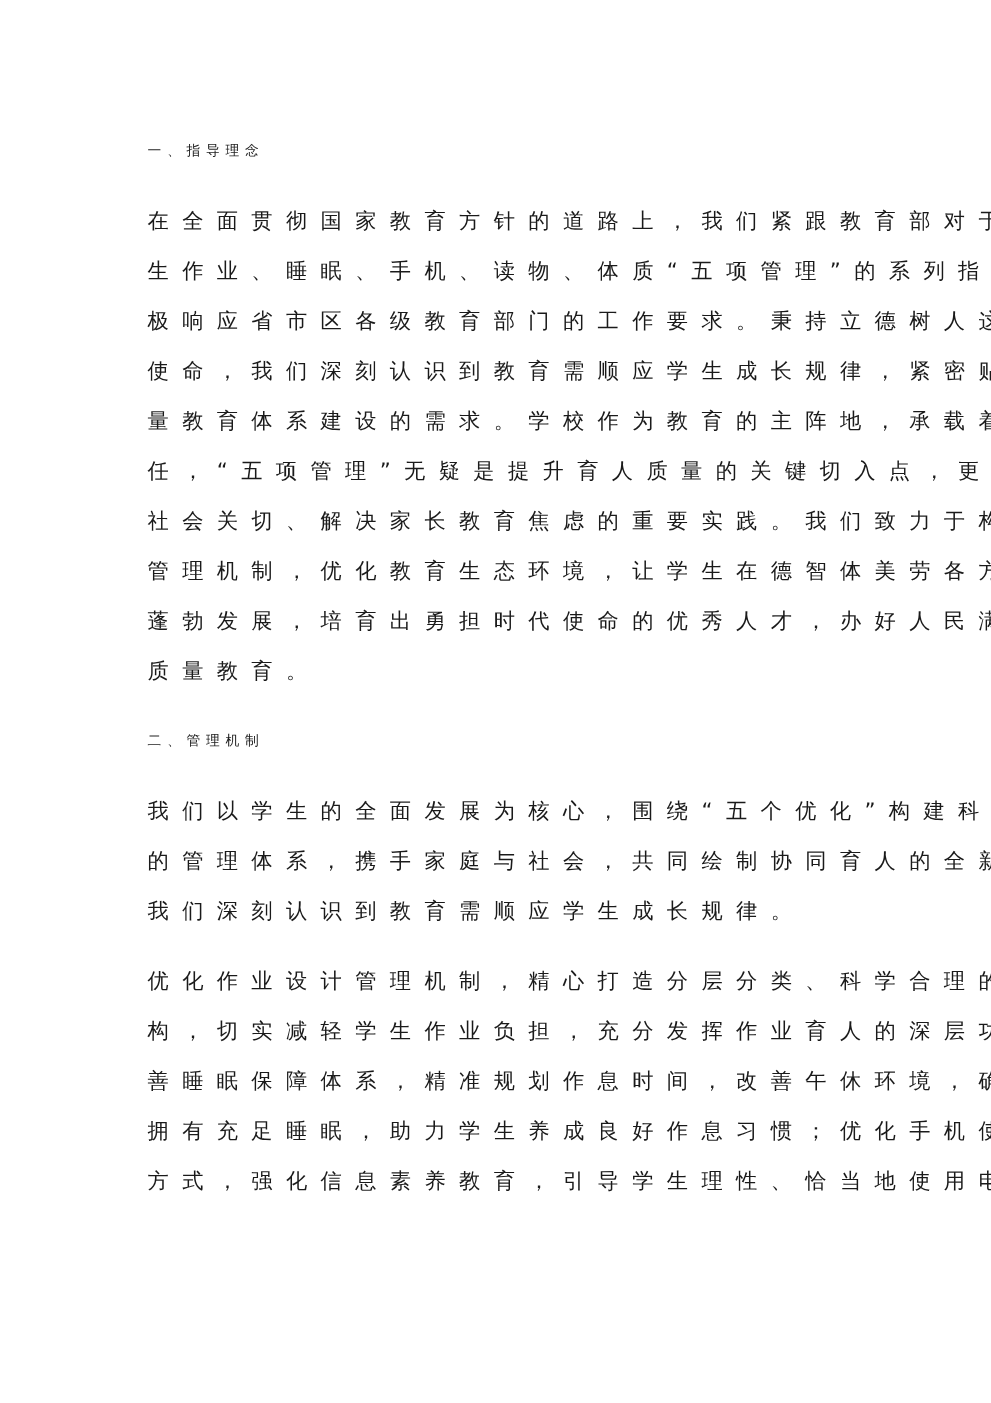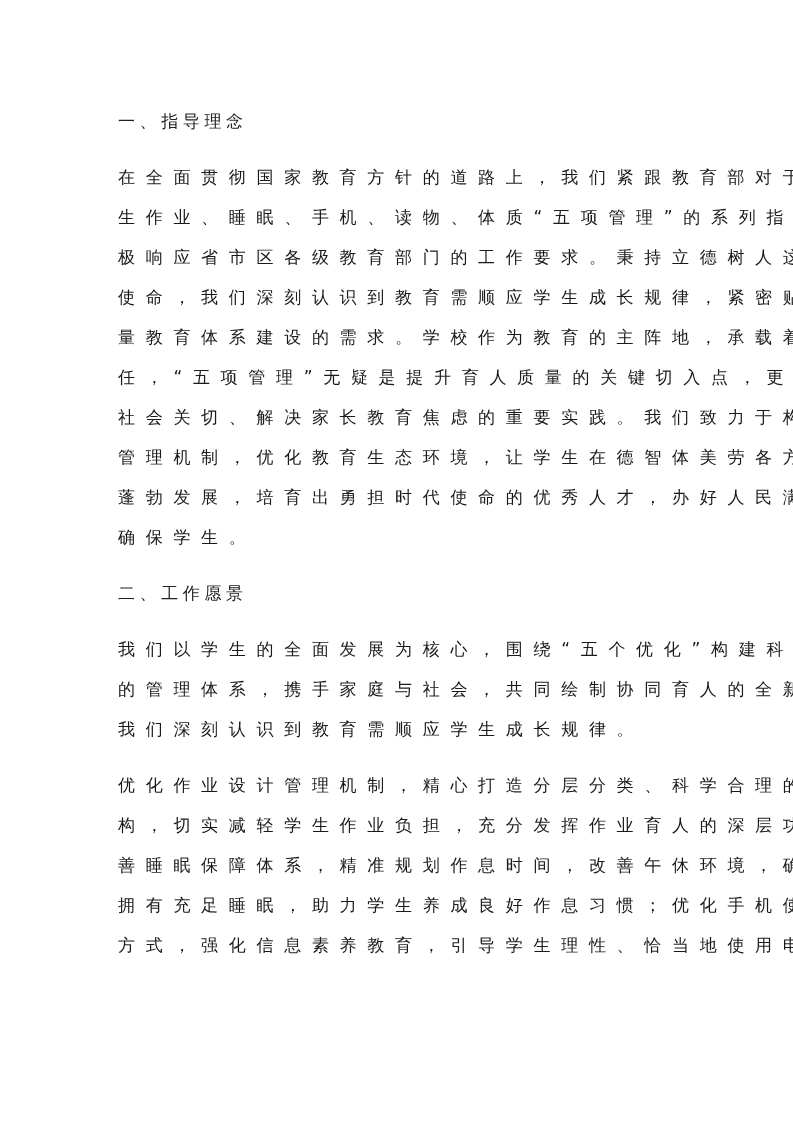--- a/index.html
+++ b/index.html
@@ -15,21 +15,21 @@
       font-family: "DejaVu Sans", sans-serif;
       color: #1a1a1a;
     }
     .page {
       position: absolute;
       left: 118px;
       top: 101px;
       width: 560px;
     }
     .heading {
-      font-size: 17px;
+      font-size: 11px;
       line-height: 40px;
       letter-spacing: 4.6px;
       margin: 0 0 16px 0;
       font-weight: normal;
       color: #222;
     }
     .para {
       font-size: 17px;
       line-height: 40px;
       letter-spacing: 10.7px;
@@ -54,26 +54,26 @@
     <p class="para">
       <span class="line">在全面贯彻国家教育方针的道路上，我们紧跟教育部对于中小学</span>
       <span class="line">生作业、睡眠、手机、读物、体质“五项管理”的系列指引，积</span>
       <span class="line">极响应省市区各级教育部门的工作要求。秉持立德树人这一根本</span>
       <span class="line">使命，我们深刻认识到教育需顺应学生成长规律，紧密贴合高质</span>
       <span class="line">量教育体系建设的需求。学校作为教育的主阵地，承载着重大责</span>
       <span class="line">任，“五项管理”无疑是提升育人质量的关键切入点，更是回应</span>
       <span class="line">社会关切、解决家长教育焦虑的重要实践。我们致力于构建长效</span>
       <span class="line">管理机制，优化教育生态环境，让学生在德智体美劳各方面都能</span>
       <span class="line">蓬勃发展，培育出勇担时代使命的优秀人才，办好人民满意的高</span>
-      <span class="line">确保学生。</span>
+      <span class="line">质量教育。</span>
     </p>
   </section>
 
   <section>
-    <h2 class="heading">二、工作愿景</h2>
+    <h2 class="heading">二、管理机制</h2>
     <p class="para">
       <span class="line">我们以学生的全面发展为核心，围绕“五个优化”构建科学完备</span>
       <span class="line">的管理体系，携手家庭与社会，共同绘制协同育人的全新蓝图，</span>
       <span class="line">我们深刻认识到教育需顺应学生成长规律。</span>
     </p>
     <p class="para">
       <span class="line">优化作业设计管理机制，精心打造分层分类、科学合理的作业架</span>
       <span class="line">构，切实减轻学生作业负担，充分发挥作业育人的深层功效；完</span>
       <span class="line">善睡眠保障体系，精准规划作息时间，改善午休环境，确保学生</span>
       <span class="line">拥有充足睡眠，助力学生养成良好作息习惯；优化手机使用管理</span>

